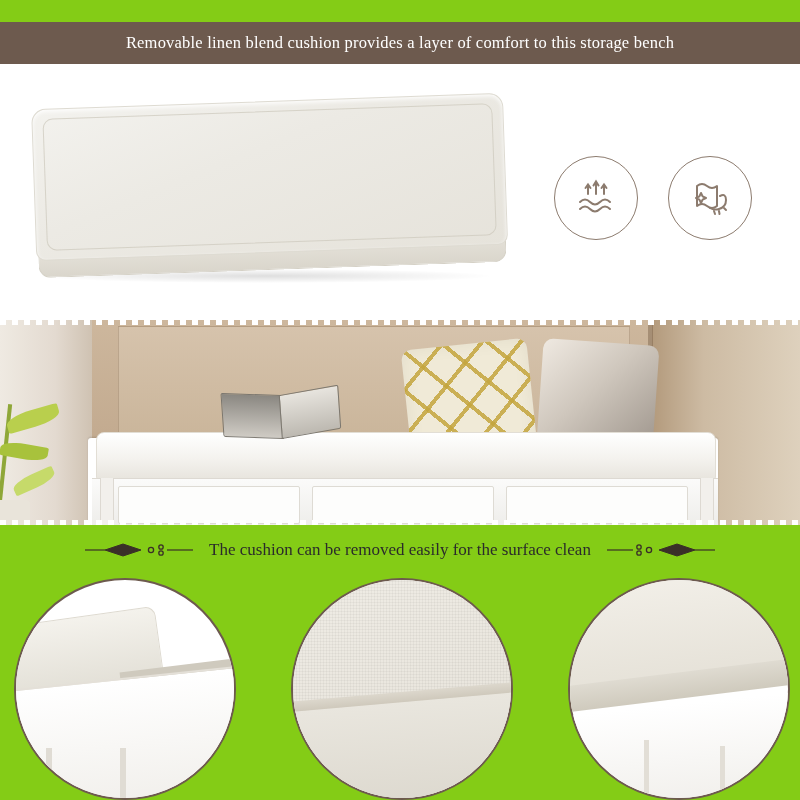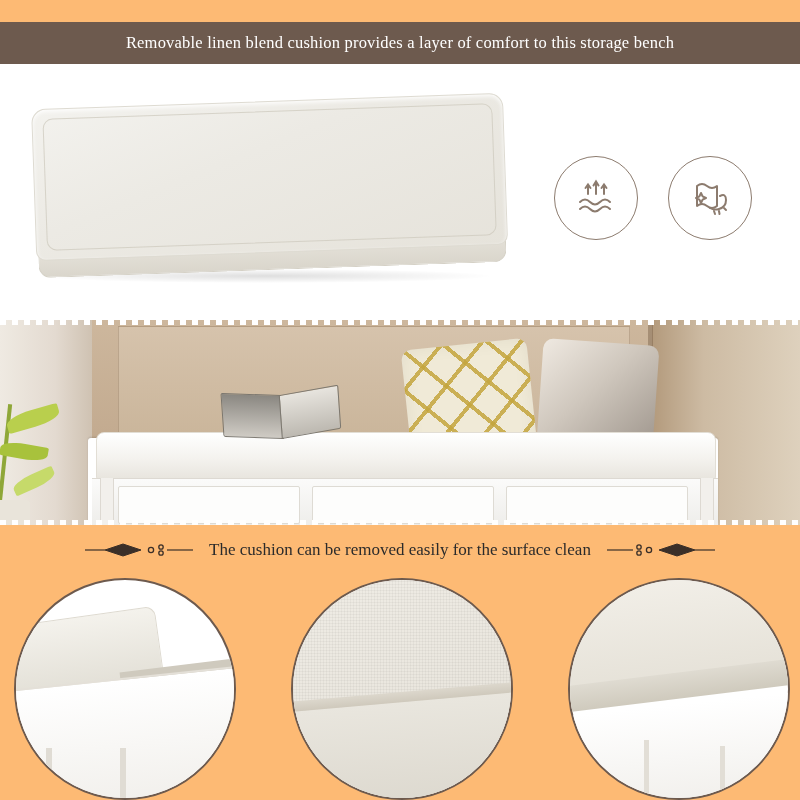--- a/index.html
+++ b/index.html
@@ -10,21 +10,21 @@
   body {
     width: 800px;
     height: 800px;
     font-family: "Liberation Serif", serif;
     overflow: hidden;
   }
   .page {
     position: relative;
     width: 800px;
     height: 800px;
-    background: #fdba74;
+    background: #84cc16;
   }
 
   
   .banner {
     position: absolute;
     left: 0;
     top: 22px;
     width: 800px;
     height: 42px;
     background: #6d5a4e;

